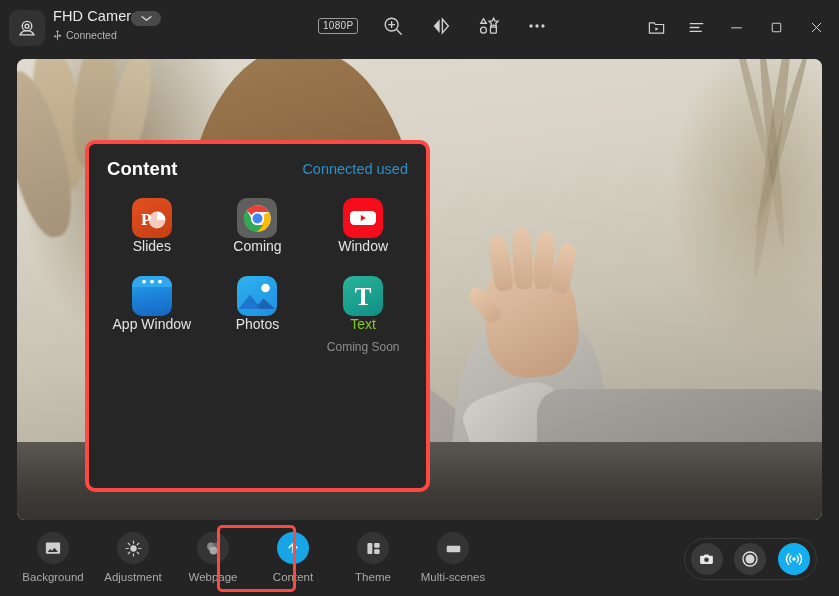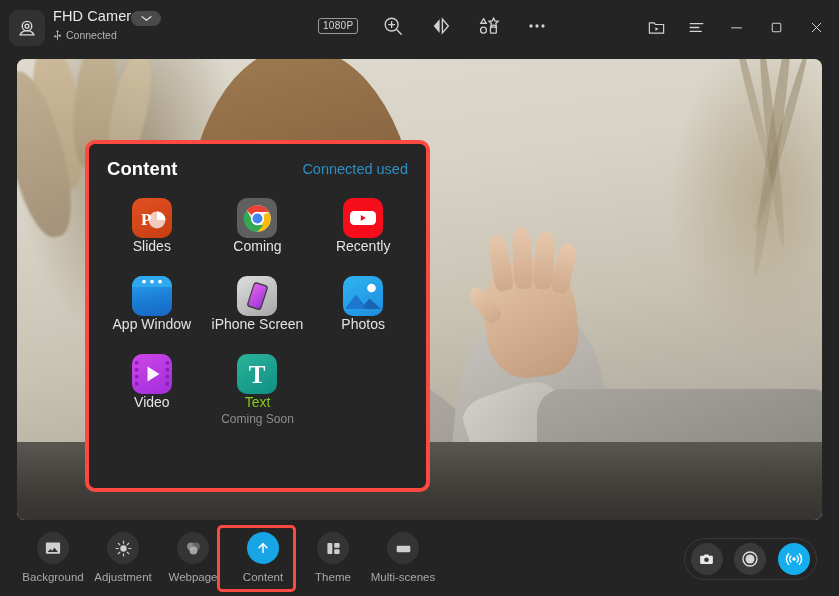--- a/index.html
+++ b/index.html
@@ -256,21 +256,21 @@
     border-radius: 10px;
     display: flex; align-items: center; justify-content: center;
     overflow: hidden;
   }
   .tile-label {
     font-size: 14px;
     color: #e3e3e3;
     white-space: nowrap;
   }
   .tile-sub {
-    margin-top: 2px;
+    margin-top: 8px;
     font-size: 12px;
     color: #8d8d8d;
     white-space: nowrap;
   }
   .tile.disabled .tile-label { color: #84cc16; }
 
   
   .ic-slides   { background: linear-gradient(150deg, #e35021, #c43e12); }
   .ic-webpage  { background: #5f5f5f; }
   .ic-youtube  { background: #f50d1c; }
@@ -284,21 +284,21 @@
   .bottombar {
     position: absolute;
     left: 0; top: 520px;
     width: 839px; height: 76px;
     background: #242424;
   }
   .tools {
     position: absolute;
     left: 22px; top: 6px;
     display: flex;
-    gap: 8px;
+    gap: 18px;
   }
   .tool {
     width: 62px;
     display: flex;
     flex-direction: column;
     align-items: center;
     cursor: pointer;
     padding-top: 6px;
   }
   .tool-circle {
@@ -505,82 +505,47 @@
           <div class="tile-label">Coming</div>
         </div>
 
         <div class="tile">
           <div class="tile-icon ic-youtube">
             <svg width="28" height="20" viewBox="0 0 28 20">
               <rect x="1" y="3" width="26" height="14" rx="4.2" fill="#ffffff"></rect>
               <path d="M11.8 7.1v5.8l5-2.9z" fill="#f50d1c"></path>
             </svg>
           </div>
-          <div class="tile-label">Recently</div>
+          <div class="tile-label">Window</div>
         </div>
 
         <div class="tile">
           <div class="tile-icon ic-appwin">
             <svg width="40" height="40" viewBox="0 0 40 40">
               <rect x="0" y="0" width="40" height="11" fill="#2fa8ee"></rect>
               <circle cx="12" cy="5.6" r="1.9" fill="#ffffff"></circle>
               <circle cx="20" cy="5.6" r="1.9" fill="#ffffff"></circle>
               <circle cx="28" cy="5.6" r="1.9" fill="#ffffff"></circle>
             </svg>
           </div>
           <div class="tile-label">App Window</div>
         </div>
 
-        <div class="tile">
-          <div class="tile-icon ic-iphone">
-            <svg width="40" height="40" viewBox="0 0 40 40">
-              <g transform="rotate(18 20 20)">
-                <rect x="13" y="7" width="15" height="26" rx="3.2" fill="#3c3c3c"></rect>
-                <rect x="14.2" y="8.4" width="12.6" height="23.2" rx="2.4" fill="url(#ph)"></rect>
-              </g>
-              <defs>
-                <linearGradient id="ph" x1="0" y1="0" x2="1" y2="1">
-                  <stop offset="0" stop-color="#e662f0"></stop>
-                  <stop offset="1" stop-color="#9a34d6"></stop>
-                </linearGradient>
-              </defs>
-            </svg>
-          </div>
-          <div class="tile-label">iPhone Screen</div>
-        </div>
 
         <div class="tile">
           <div class="tile-icon ic-photos">
             <svg width="40" height="40" viewBox="0 0 40 40">
               <circle cx="28.5" cy="12" r="4.3" fill="#ffffff"></circle>
               <path d="M2 33l11-14 8 10 5.5-6.5L38 33z" fill="#1b5fb0" opacity=".92"></path>
               <path d="M2 33l11-14 9.5 14z" fill="#1f76cf"></path>
             </svg>
           </div>
           <div class="tile-label">Photos</div>
         </div>
 
-        <div class="tile">
-          <div class="tile-icon ic-video">
-            <svg width="40" height="40" viewBox="0 0 40 40">
-              <g fill="#7a1aa0" opacity=".75">
-                <rect x="3" y="7" width="3.4" height="3.4" rx=".8"></rect>
-                <rect x="3" y="14" width="3.4" height="3.4" rx=".8"></rect>
-                <rect x="3" y="21" width="3.4" height="3.4" rx=".8"></rect>
-                <rect x="3" y="28" width="3.4" height="3.4" rx=".8"></rect>
-                <rect x="33.6" y="7" width="3.4" height="3.4" rx=".8"></rect>
-                <rect x="33.6" y="14" width="3.4" height="3.4" rx=".8"></rect>
-                <rect x="33.6" y="21" width="3.4" height="3.4" rx=".8"></rect>
-                <rect x="33.6" y="28" width="3.4" height="3.4" rx=".8"></rect>
-              </g>
-              <path d="M15.5 12.5v15l12-7.5z" fill="#ffffff" opacity=".95"></path>
-            </svg>
-          </div>
-          <div class="tile-label">Video</div>
-        </div>
 
         <div class="tile disabled">
           <div class="tile-icon ic-text">
             <svg width="40" height="40" viewBox="0 0 40 40">
               <text x="20" y="29" text-anchor="middle" font-family="'Liberation Serif',serif" font-size="25" font-weight="bold" fill="#ffffff">T</text>
             </svg>
           </div>
           <div class="tile-label">Text</div>
           <div class="tile-sub">Coming Soon</div>
         </div>

